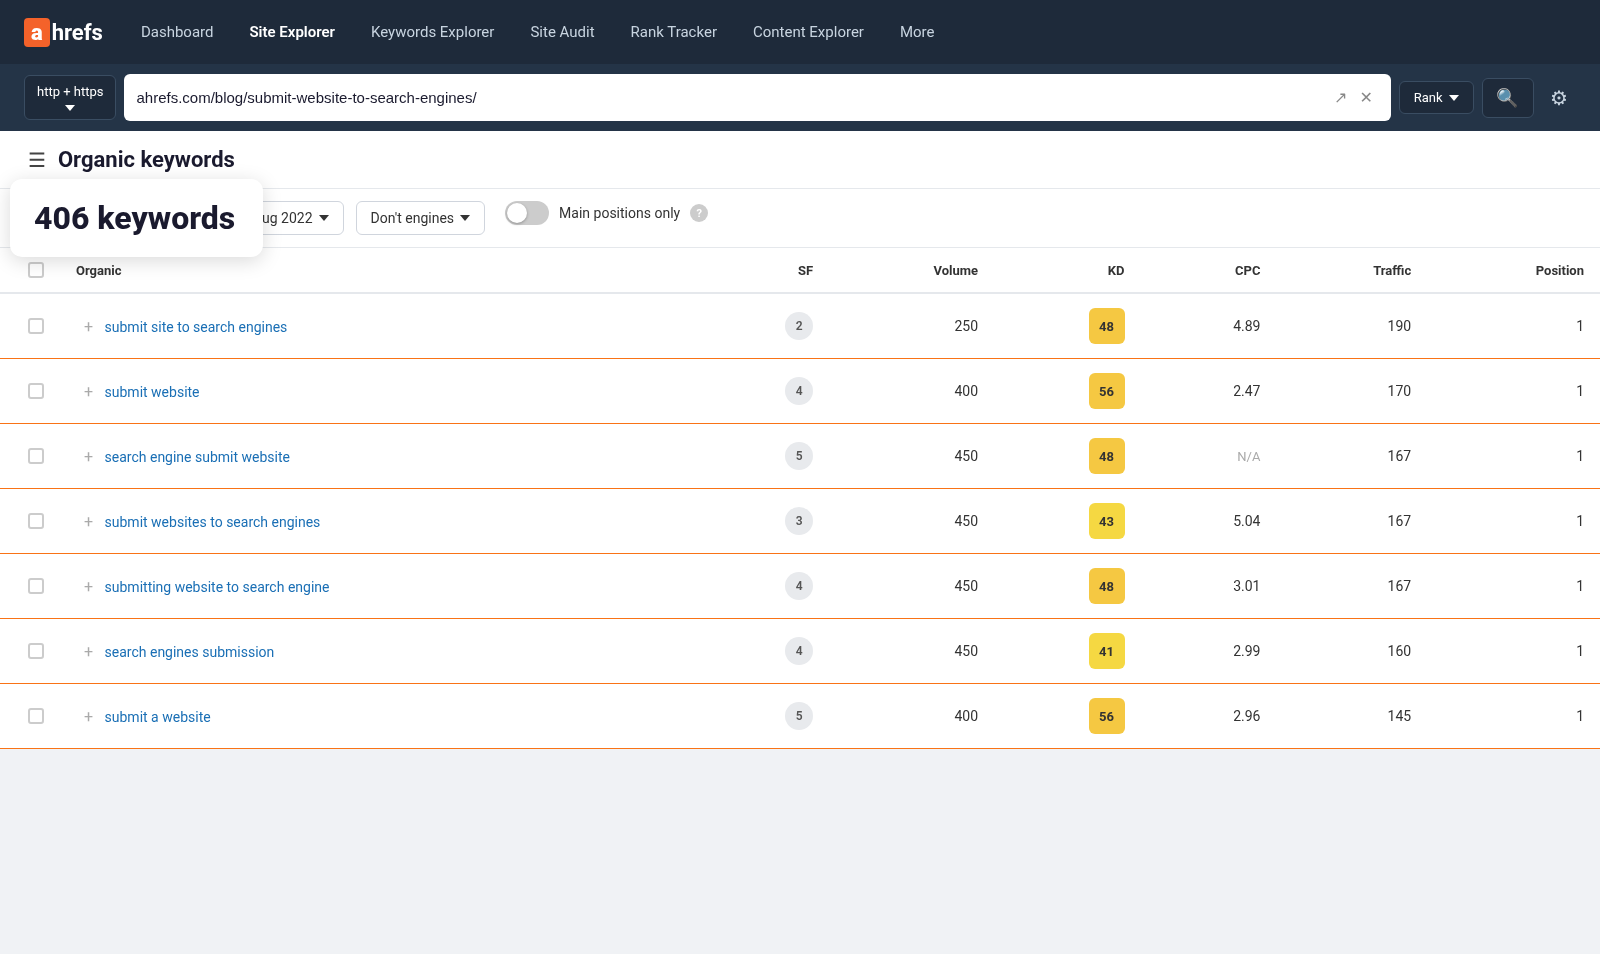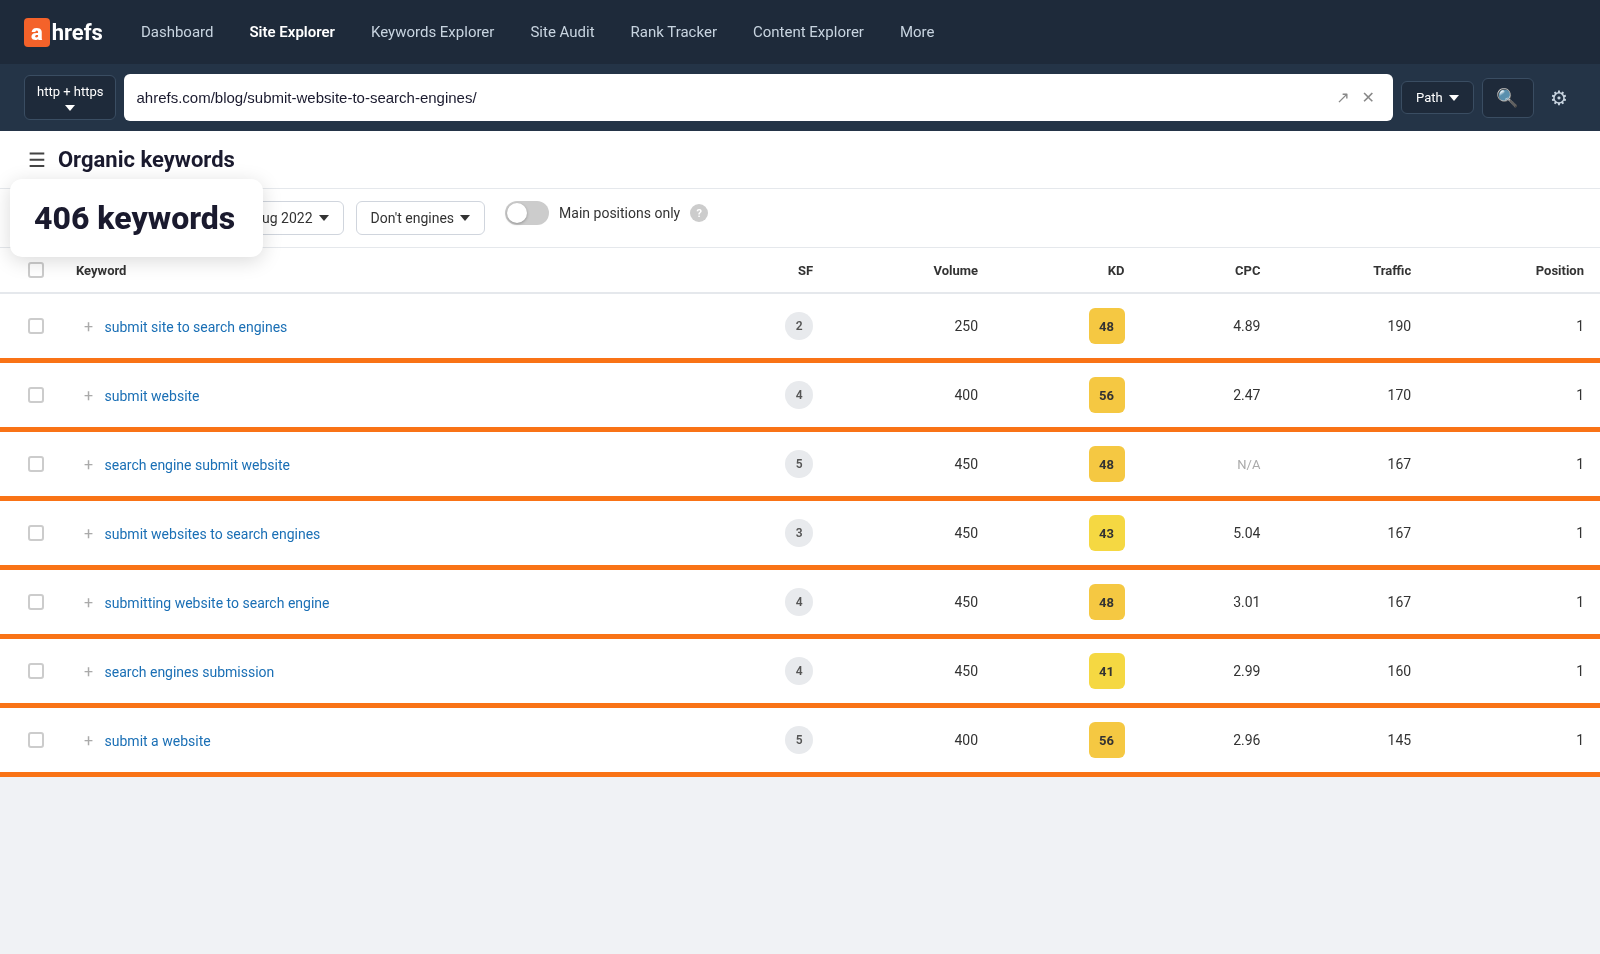--- a/index.html
+++ b/index.html
@@ -256,21 +256,21 @@
       font-size: 13px;
       font-weight: 700;
       color: #333;
       background: white;
     }
     thead th.right { text-align: right; }
     thead th:first-child { width: 40px; padding-left: 28px; }
     thead th.keyword-col { width: 40%; }
 
     tbody tr {
-      border-bottom: 5px solid #f97316;
+      border-bottom: 1px solid #f97316;
     }
     tbody td {
       padding: 14px 16px;
       font-size: 14px;
       color: #333;
       vertical-align: middle;
     }
     tbody td.right { text-align: right; }
     tbody td:first-child { padding-left: 28px; }
 
@@ -354,21 +354,21 @@
   <div class="protocol-select">
     <span>http + https</span>
     <span class="chevron"></span>
   </div>
   <div class="url-input-wrap">
     <input class="url-text" type="text" value="ahrefs.com/blog/submit-website-to-search-engines/" style="">
     <span class="url-icon">↗</span>
     <span class="url-icon">✕</span>
   </div>
   <div class="path-btn">
-    <span>Path</span>
+    <span>Rank</span>
     <span class="chevron"></span>
   </div>
   <button class="search-btn">
     <span>🔍</span>
   </button>
   <button class="gear-btn">
     <span>⚙</span>
   </button>
 </div>
 
@@ -404,21 +404,21 @@
     </div>
   </div>
 
   <div class="table-wrap">
     <table>
       <thead>
         <tr>
           <th>
             <div class="row-check"></div>
           </th>
-          <th class="keyword-col">Keyword</th>
+          <th class="keyword-col">Organic</th>
           <th class="right">SF</th>
           <th class="right">Volume</th>
           <th class="right">KD</th>
           <th class="right">CPC</th>
           <th class="right">Traffic</th>
           <th class="right">Position</th>
         </tr>
       </thead>
       <tbody id="table-body">
       <tr>

